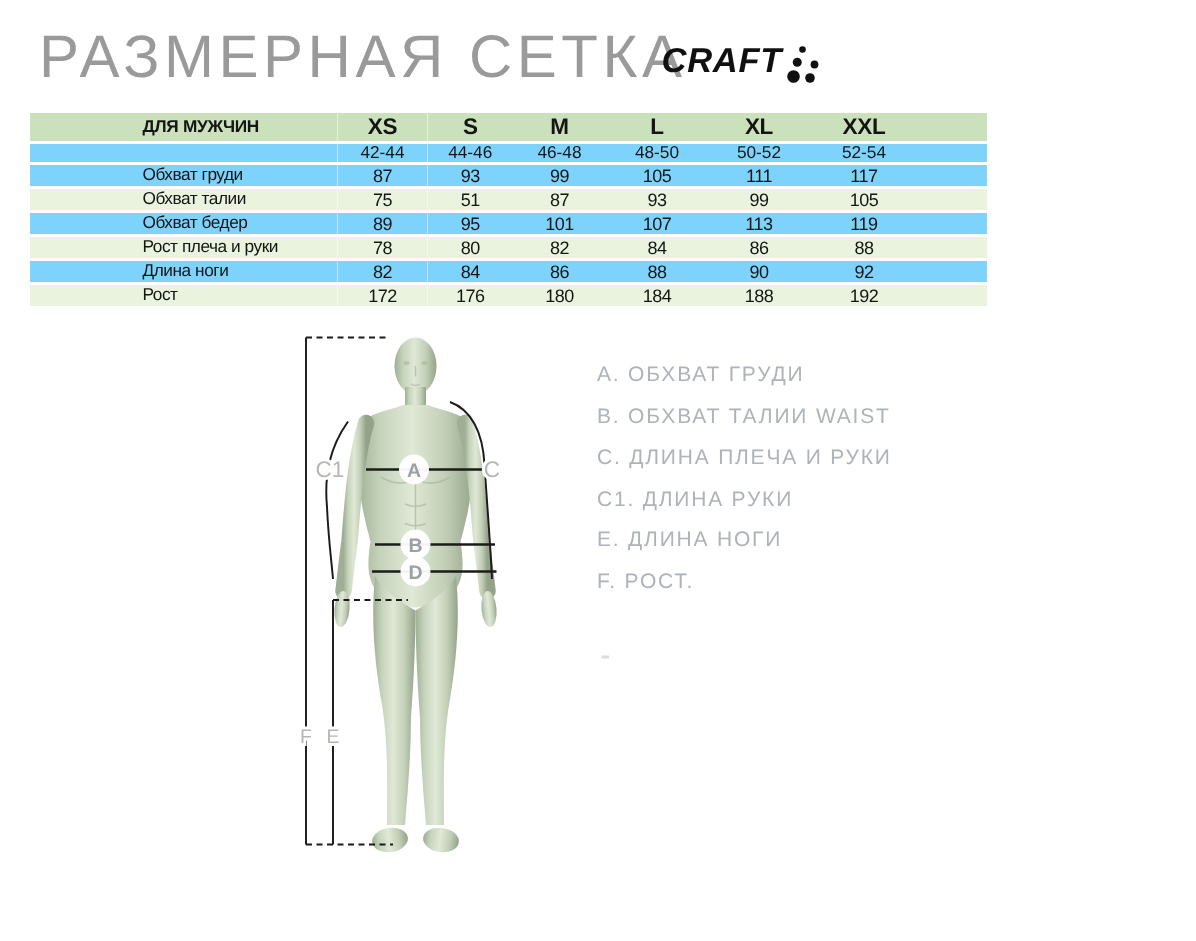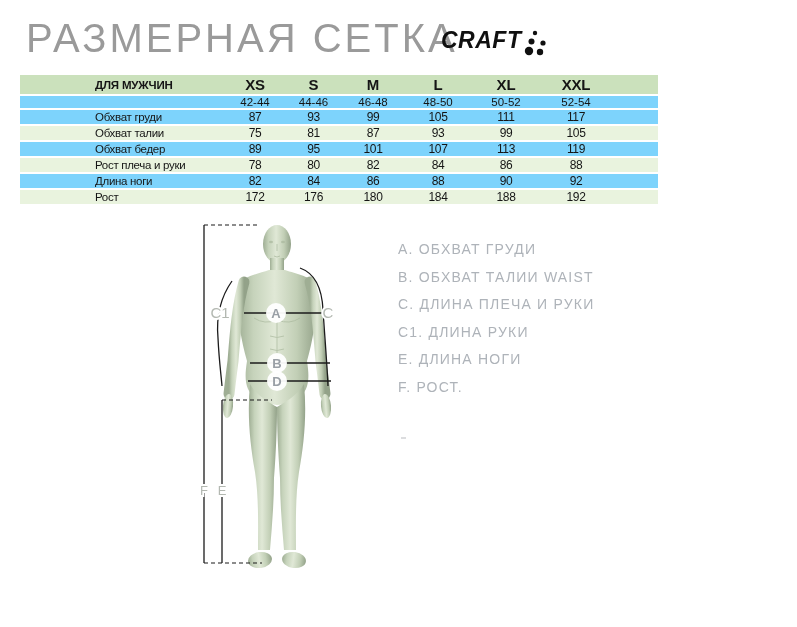--- a/index.html
+++ b/index.html
@@ -93,21 +93,21 @@
         <td class="val">93</td>
         <td class="val">99</td>
         <td class="val">105</td>
         <td class="val">111</td>
         <td class="val">117</td>
         <td></td>
       </tr>
       <tr class="data row-b">
         <td class="lbl">Обхват талии</td>
         <td class="val">75</td>
-        <td class="val">81</td>
+        <td class="val">51</td>
         <td class="val">87</td>
         <td class="val">93</td>
         <td class="val">99</td>
         <td class="val">105</td>
         <td></td>
       </tr>
       <tr class="data row-a">
         <td class="lbl">Обхват бедер</td>
         <td class="val">89</td>
         <td class="val">95</td>

